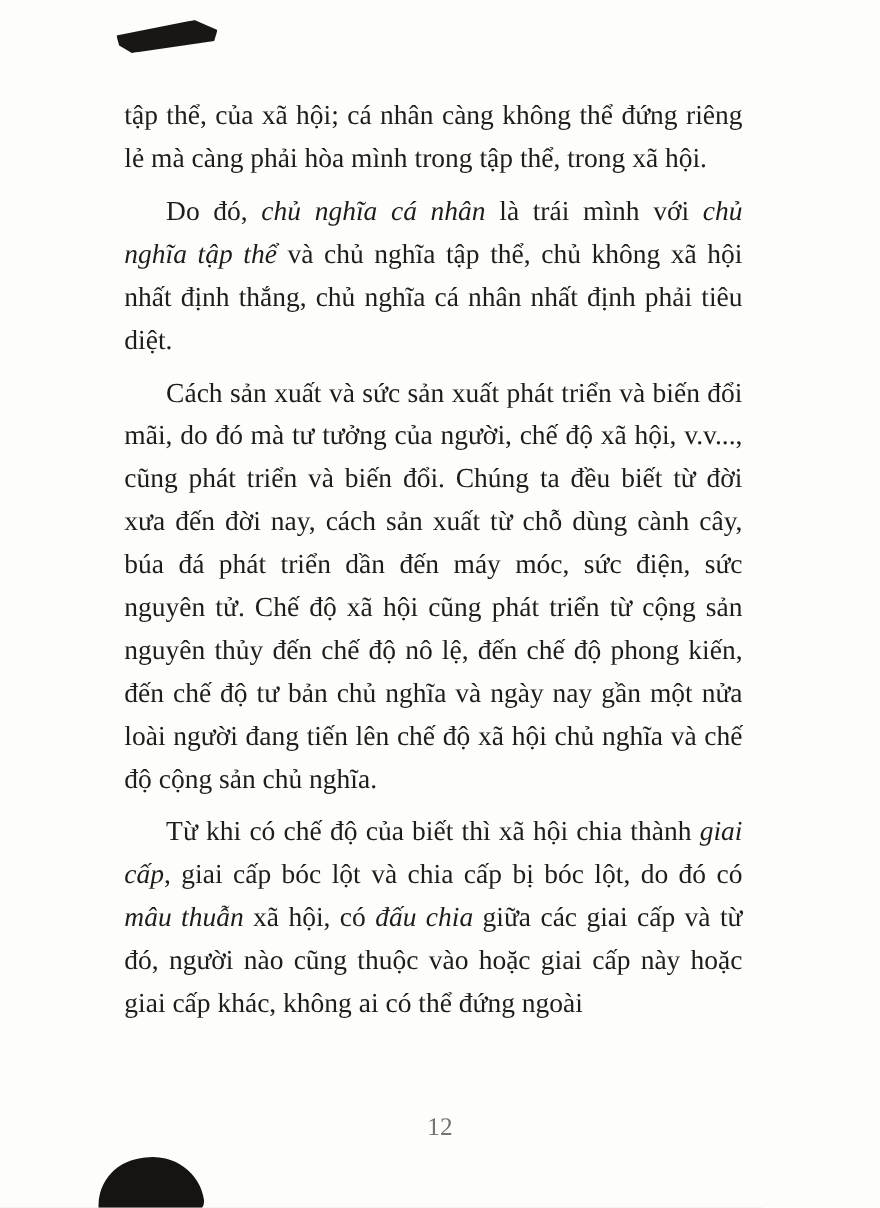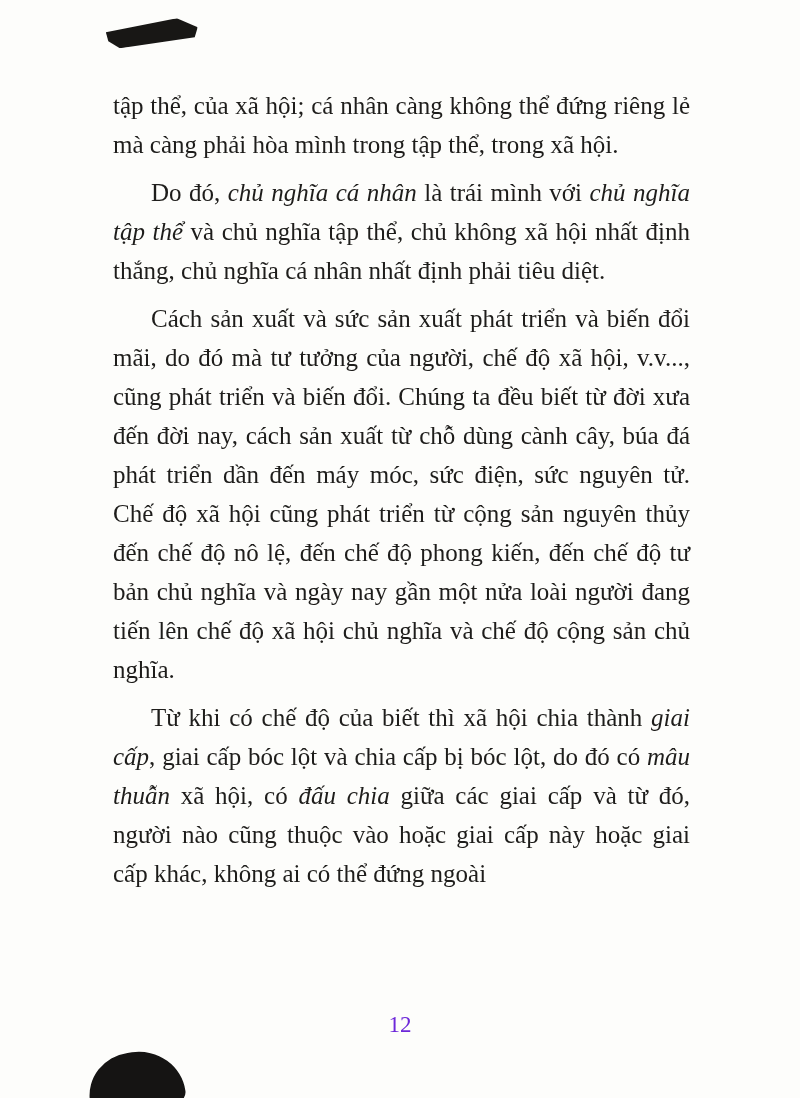--- a/index.html
+++ b/index.html
@@ -41,36 +41,36 @@
     position: absolute;
     left: 113px;
     top: 86px;
     width: 578px;
     font-size: 25px;
     line-height: 39px;
     text-align: justify;
     text-justify: inter-word;
   }
   .text-block p {
-    margin: 0 1px 9px 0;
+    margin: 0 16px 9px 0;
     padding: 0;
   }
   .text-block p.indent {
     text-indent: 38px;
   }
   .text-block em {
   }
   .page-number {
     position: absolute;
     left: 0;
     top: 1012px;
     width: 100%;
     text-align: center;
     font-size: 23px;
-    color: #6d28d9;
+    color: #737373;
   }
 </style>
 </head>
 <body>
 
 <div class="page">
 
   <div class="scan-mark-top"></div>
 
   <div class="text-block">

